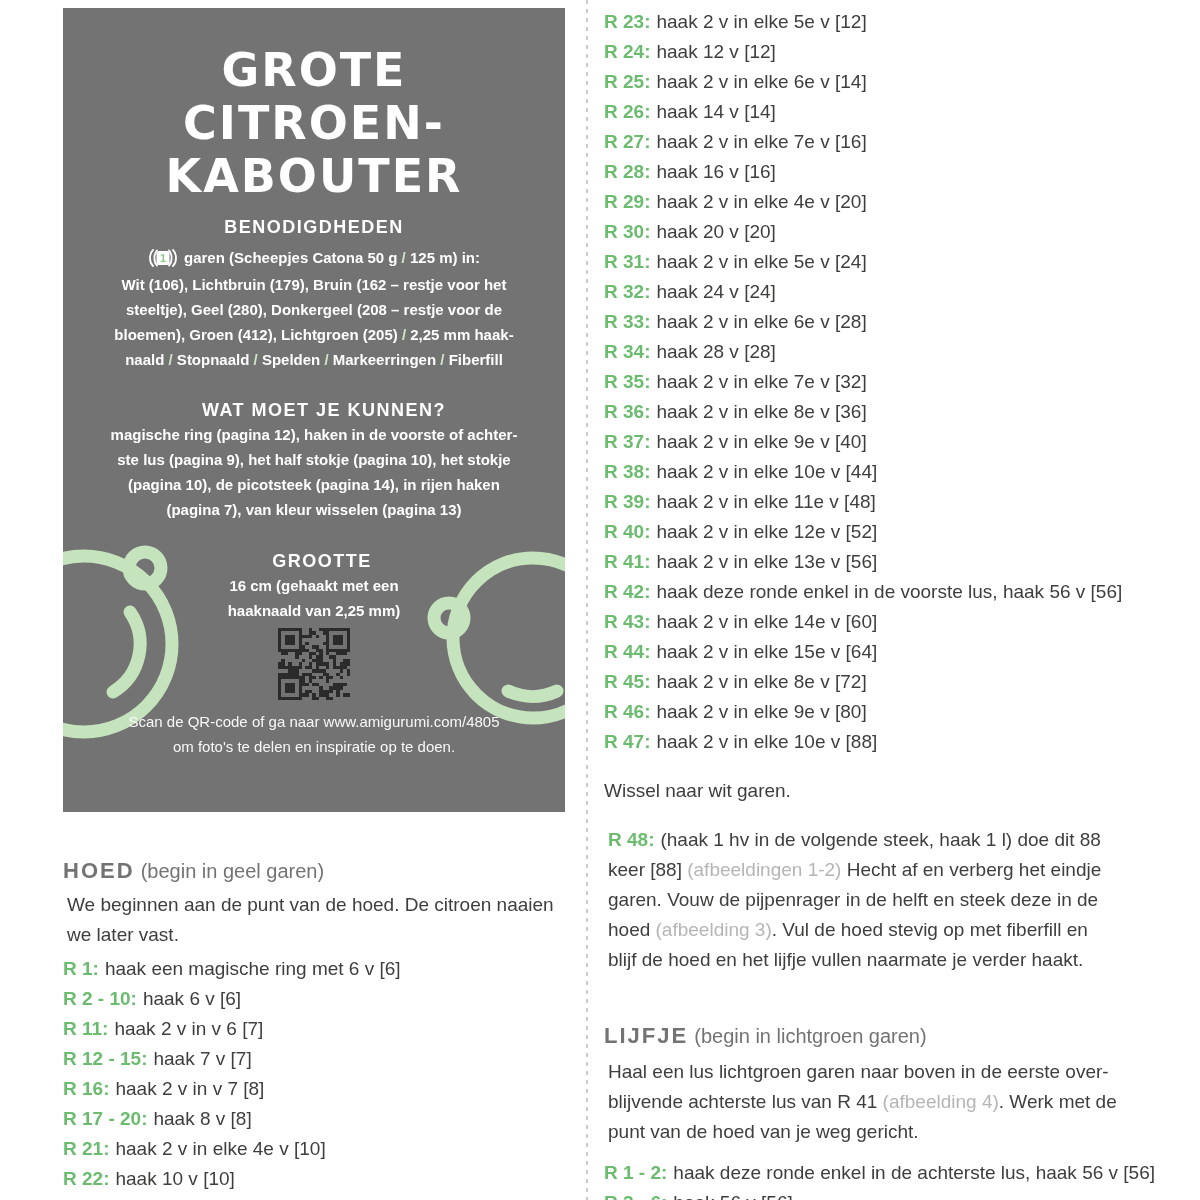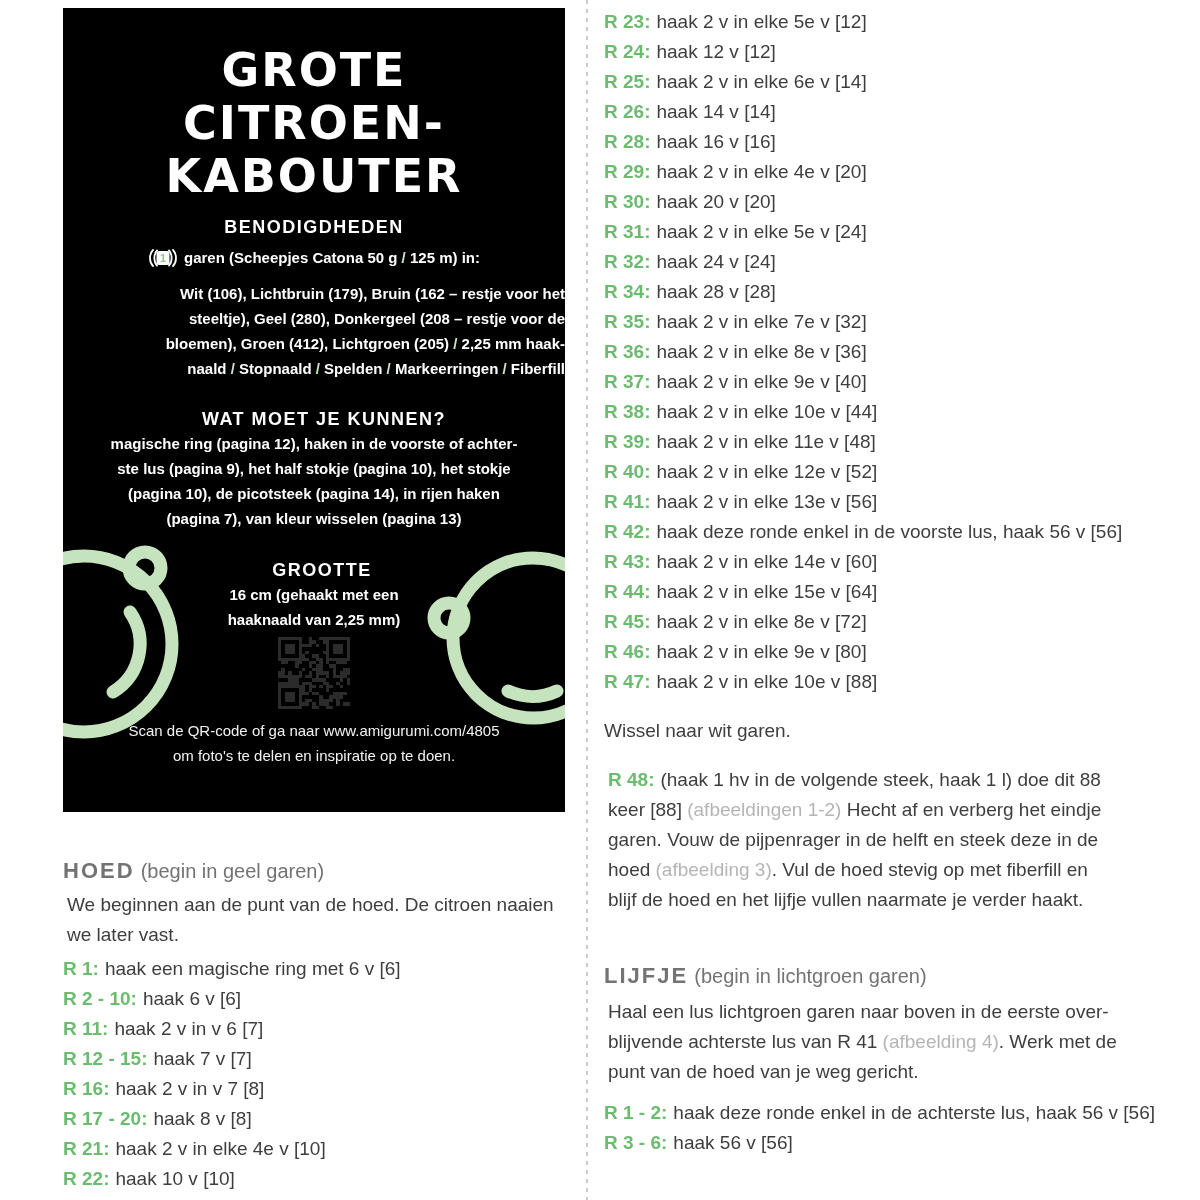--- a/index.html
+++ b/index.html
@@ -1,30 +1,30 @@
 <!DOCTYPE html>
 <html><head>
 <meta charset="utf-8">
 <style>
   html,body{margin:0;padding:0;background:#ffffff;}
   #page{position:relative;width:1200px;height:1200px;background:#ffffff;overflow:hidden;
         font-family:"Liberation Sans",sans-serif;color:#3e3e3d;}
 
   
   .card{position:absolute;left:63px;top:8px;width:502px;height:804px;
-        background:#000000;color:#ffffff;text-align:center;overflow:hidden;}
+        background:#737373;color:#ffffff;text-align:center;overflow:hidden;}
   .card svg.decor{position:absolute;left:0;top:0;pointer-events:none;}
   .card-inner{position:relative;}
   .title{margin:36px 0 0;font-family:"DejaVu Sans","Liberation Sans",sans-serif;
          font-weight:700;font-size:46px;line-height:53px;letter-spacing:2px;}
   .card-h{margin:12px 0 0;font-size:18px;line-height:24px;font-weight:700;letter-spacing:1.5px;}
   .card-h.k{margin-top:26px;padding-left:20px;}
   .card-h.g{margin-top:27px;margin-left:16px;}
   .cline,.card .line{font-size:15px;font-weight:700;line-height:25px;white-space:nowrap;}
-  .mat{margin-top:11px;text-align:right;}
+  .mat{margin-top:2px;}
   .cline .muted,.card .muted{color:#cde8c5;}
   .first-line{display:flex;align-items:center;justify-content:center;margin-top:6px;}
   .yarn-ico{display:inline-block;margin-right:6px;line-height:0;}
   .qr-wrap{margin-top:5px;height:72px;}
   #qr{shape-rendering:crispEdges;}
   .caption{margin-top:9px;color:rgba(255,255,255,0.95);}
   .caption .line{font-size:15px;line-height:25px;font-weight:400;}
 
   
   .divider{position:absolute;left:586px;top:0;width:2px;height:1200px;
@@ -369,25 +369,27 @@
         <div class="prow"><span class="rlabel">R 22:</span><span>haak 10 v [10]</span></div>
       </div>
   </section>
 
   <section class="rcol">
     <div class="rows">
         <div class="prow"><span class="rlabel">R 23:</span><span>haak 2 v in elke 5e v [12]</span></div>
         <div class="prow"><span class="rlabel">R 24:</span><span>haak 12 v [12]</span></div>
         <div class="prow"><span class="rlabel">R 25:</span><span>haak 2 v in elke 6e v [14]</span></div>
         <div class="prow"><span class="rlabel">R 26:</span><span>haak 14 v [14]</span></div>
+        <div class="prow"><span class="rlabel">R 27:</span><span>haak 2 v in elke 7e v [16]</span></div>
         <div class="prow"><span class="rlabel">R 28:</span><span>haak 16 v [16]</span></div>
         <div class="prow"><span class="rlabel">R 29:</span><span>haak 2 v in elke 4e v [20]</span></div>
         <div class="prow"><span class="rlabel">R 30:</span><span>haak 20 v [20]</span></div>
         <div class="prow"><span class="rlabel">R 31:</span><span>haak 2 v in elke 5e v [24]</span></div>
         <div class="prow"><span class="rlabel">R 32:</span><span>haak 24 v [24]</span></div>
+        <div class="prow"><span class="rlabel">R 33:</span><span>haak 2 v in elke 6e v [28]</span></div>
         <div class="prow"><span class="rlabel">R 34:</span><span>haak 28 v [28]</span></div>
         <div class="prow"><span class="rlabel">R 35:</span><span>haak 2 v in elke 7e v [32]</span></div>
         <div class="prow"><span class="rlabel">R 36:</span><span>haak 2 v in elke 8e v [36]</span></div>
         <div class="prow"><span class="rlabel">R 37:</span><span>haak 2 v in elke 9e v [40]</span></div>
         <div class="prow"><span class="rlabel">R 38:</span><span>haak 2 v in elke 10e v [44]</span></div>
         <div class="prow"><span class="rlabel">R 39:</span><span>haak 2 v in elke 11e v [48]</span></div>
         <div class="prow"><span class="rlabel">R 40:</span><span>haak 2 v in elke 12e v [52]</span></div>
         <div class="prow"><span class="rlabel">R 41:</span><span>haak 2 v in elke 13e v [56]</span></div>
         <div class="prow"><span class="rlabel">R 42:</span><span>haak deze ronde enkel in de voorste lus, haak 56 v [56]</span></div>
         <div class="prow"><span class="rlabel">R 43:</span><span>haak 2 v in elke 14e v [60]</span></div>

